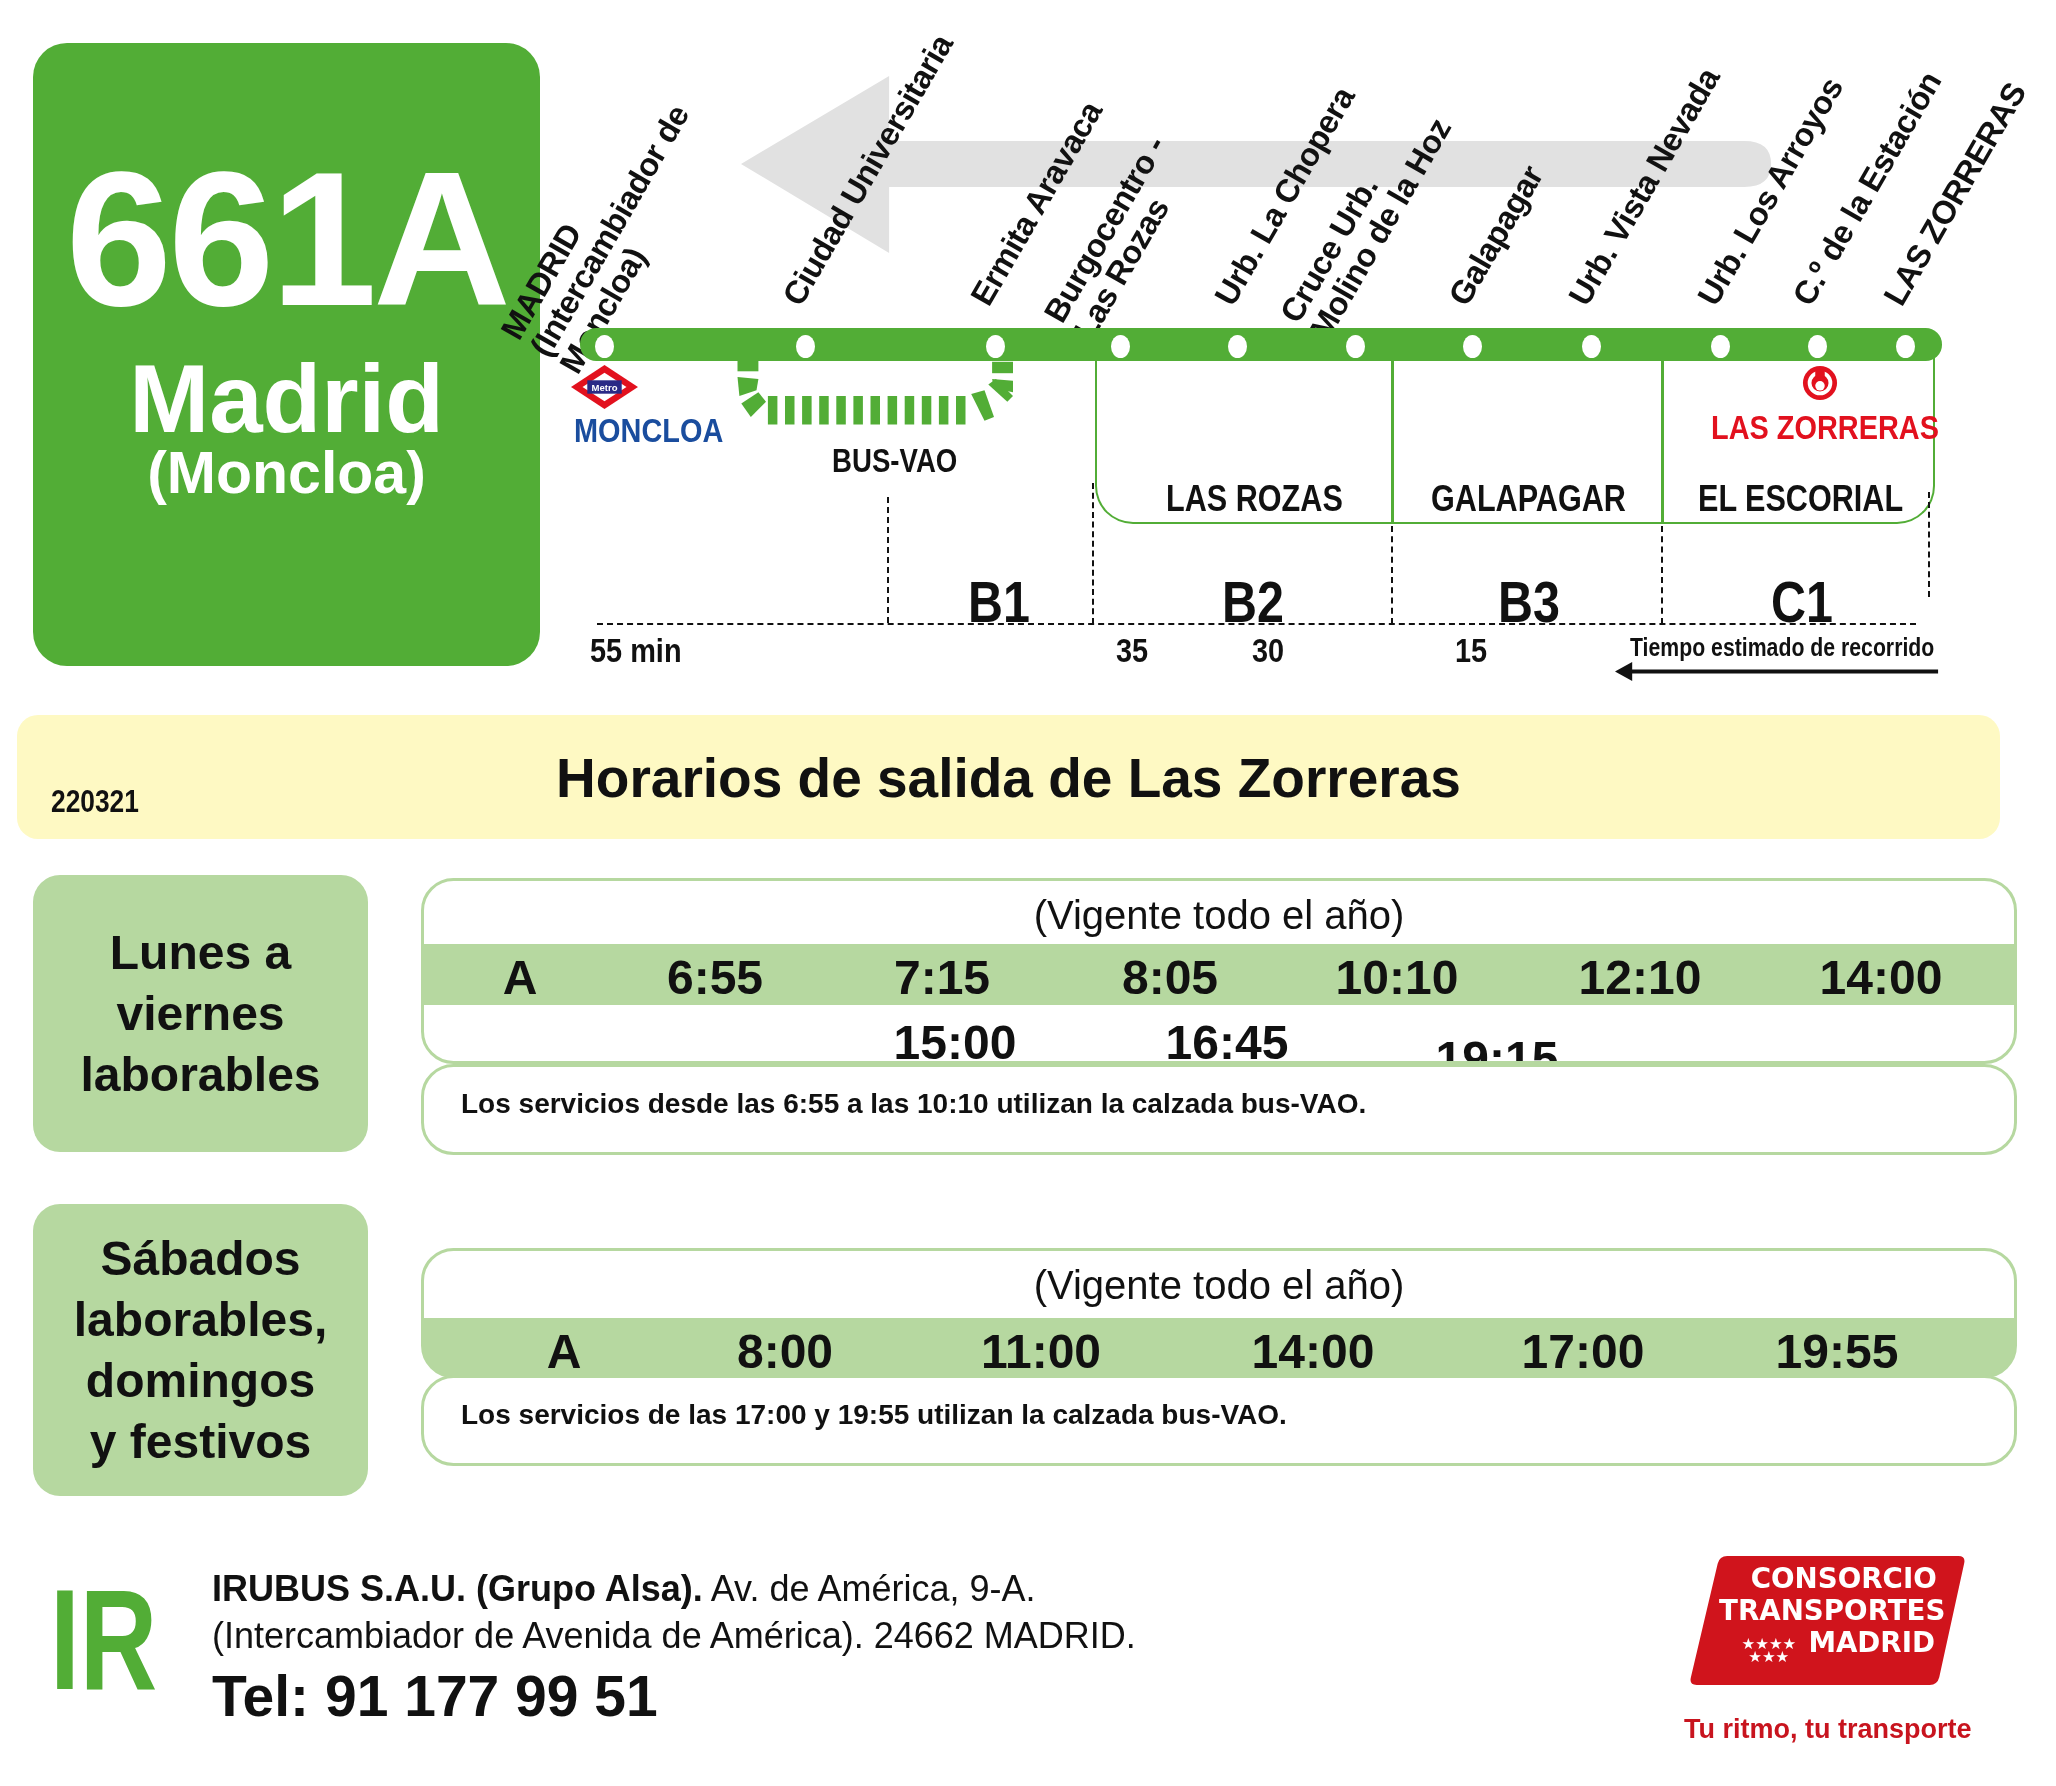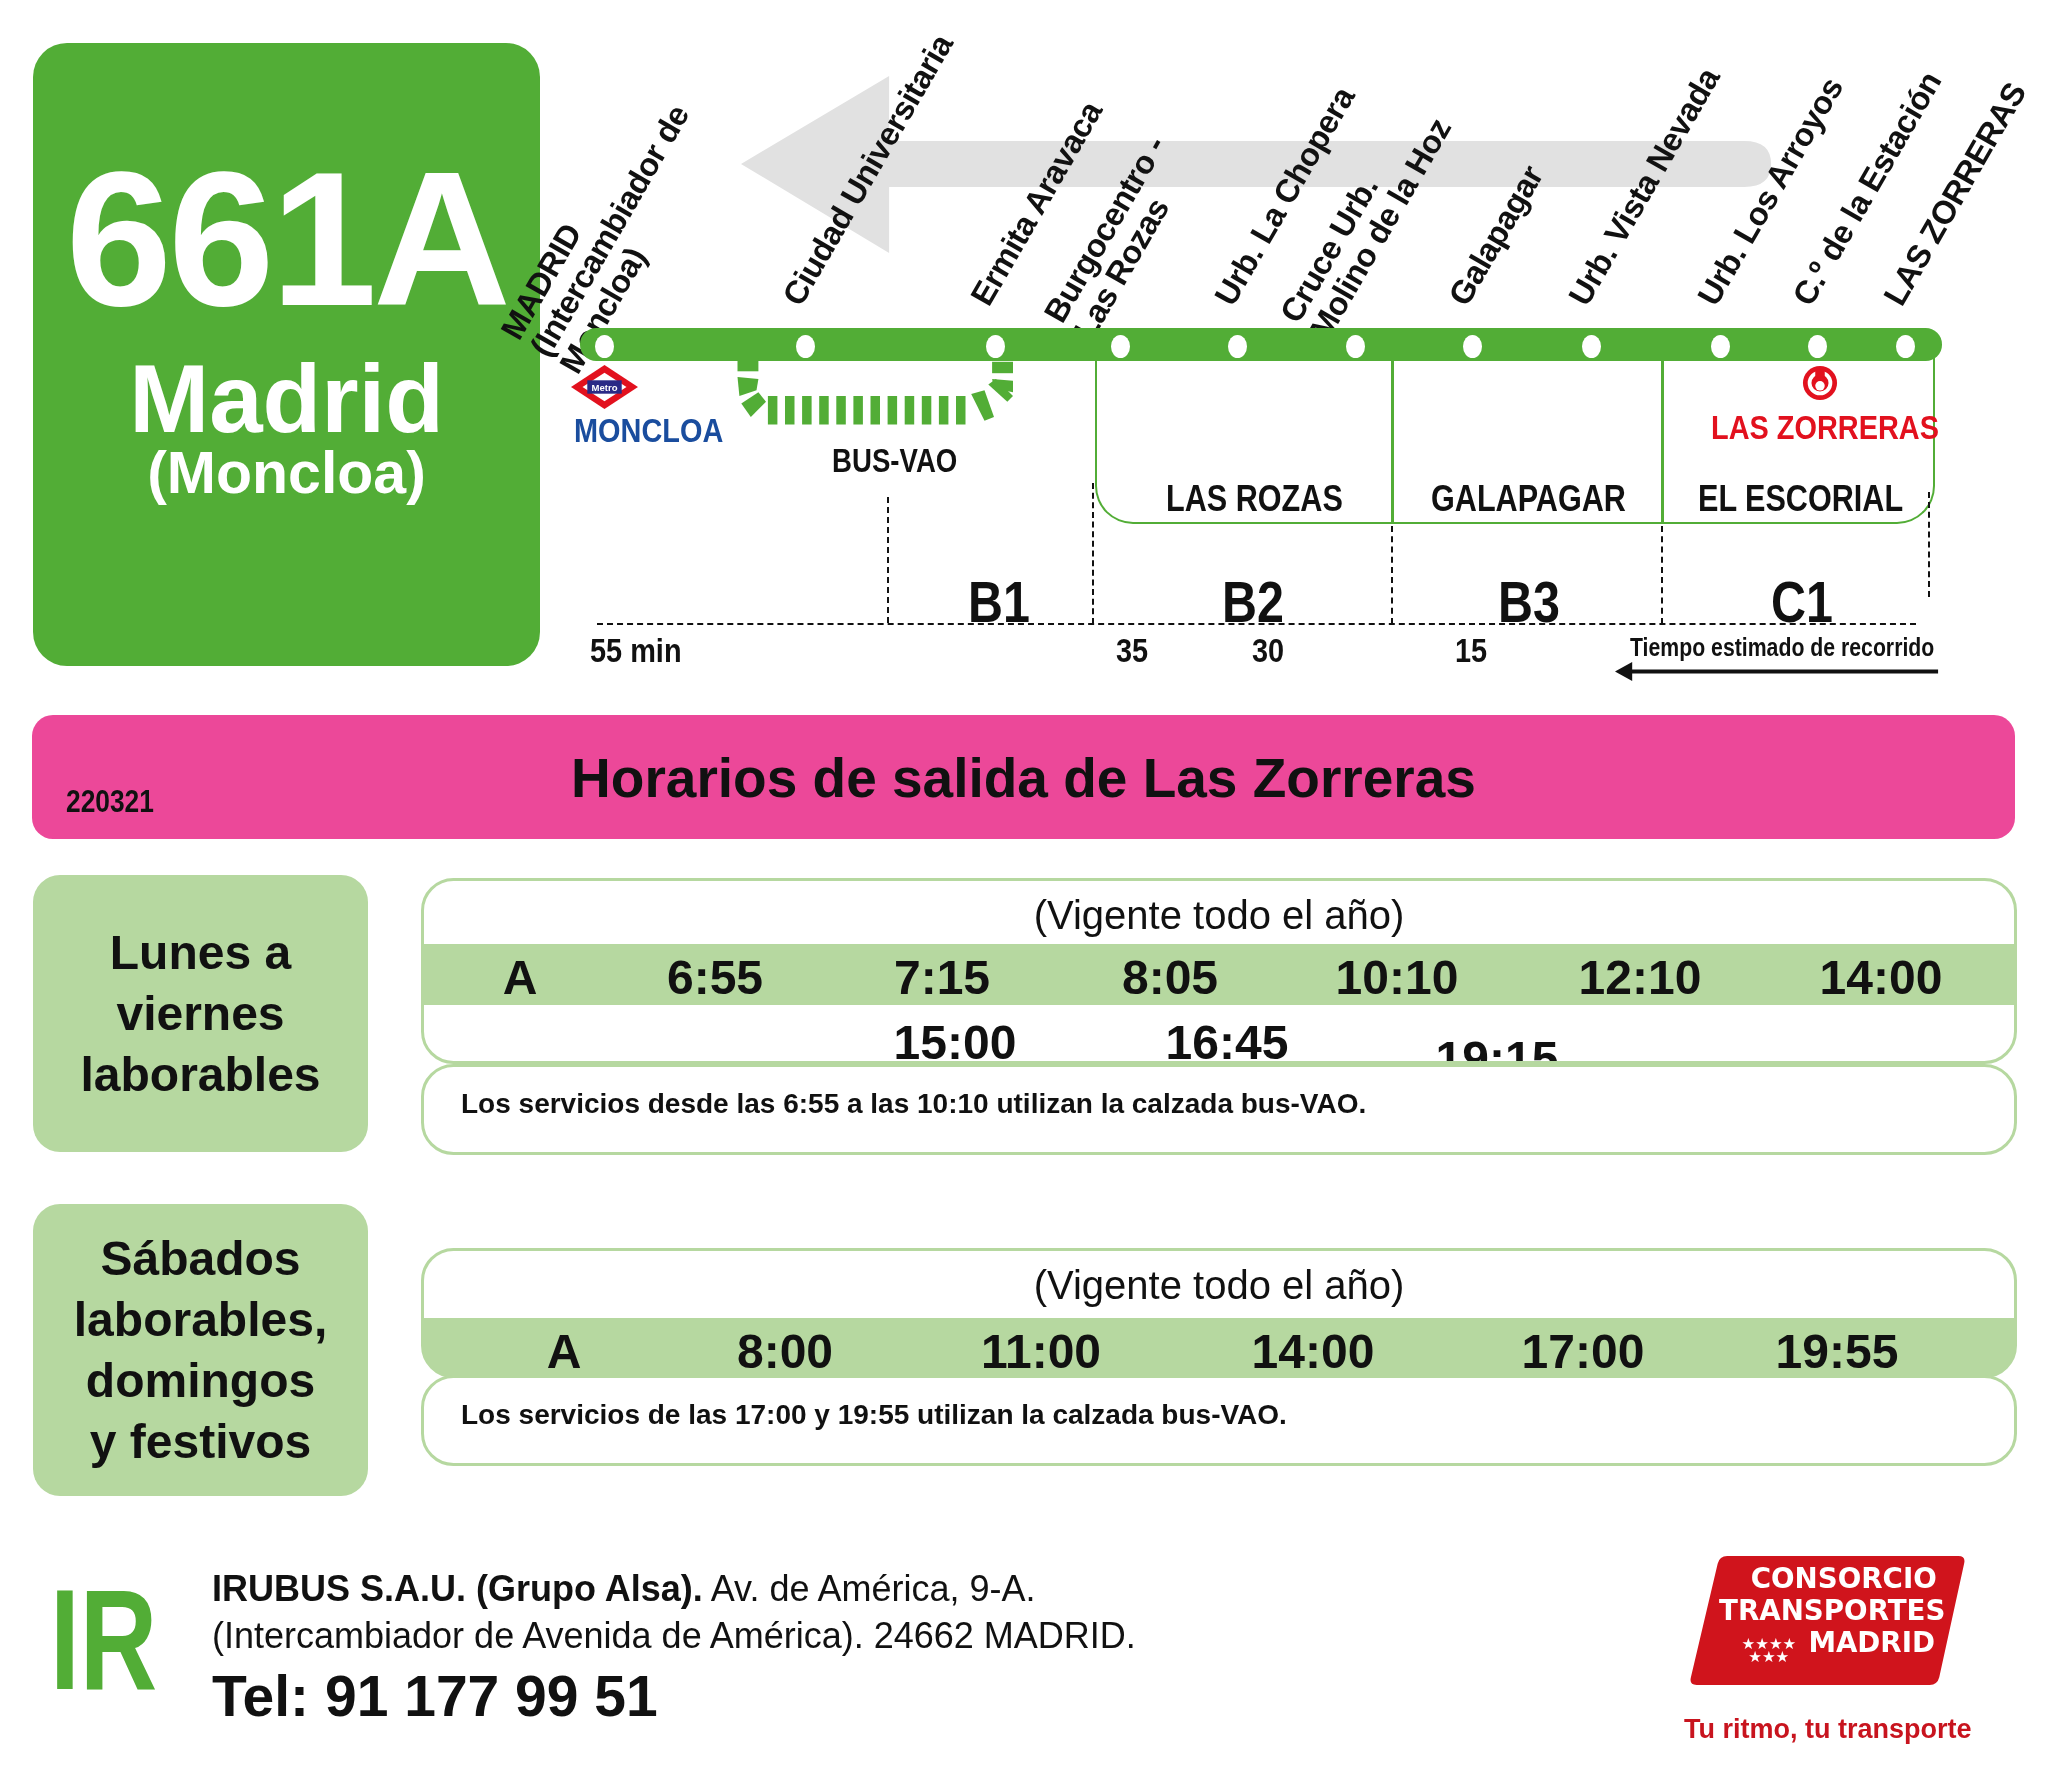--- a/index.html
+++ b/index.html
@@ -41,21 +41,21 @@
   #metro-icon { left:571px; top:365px; width:67px; height:44px; }
   #moncloa-label { left:574px; top:411px; font-size:34px; font-weight:bold; color:#1a4d9e; transform:scaleX(0.85); transform-origin:left top; }
   #busvao-graphic { left:660px; top:358px; width:421px; height:76px; }
   #busvao-label { left:832px; top:443px; font-size:32.5px; font-weight:bold; transform:scaleX(0.85); transform-origin:left top; }
   #zorreras-icon { left:1802px; top:365px; width:36px; height:36px; }
   #zorreras-label { left:1711px; top:408px; font-size:34px; font-weight:bold; color:#e2111e; transform:scaleX(0.85); transform-origin:left top; white-space:nowrap; }
   #tiempo-label { left:1630px; top:633px; font-size:25px; font-weight:bold; transform:scaleX(0.85); transform-origin:left top; white-space:nowrap; }
   #tiempo-arrow { left:1615px; top:660px; width:325px; height:23px; }
 
   
-  #sched-header { left:32px; top:715px; width:1983px; height:124px; background:#ec4899; border-radius:21px; }
+  #sched-header { left:17px; top:715px; width:1983px; height:124px; background:#fef9c3; border-radius:21px; }
   #sched-code { position:absolute; left:34px; top:69px; font-size:31px; font-weight:bold; transform:scaleX(0.85); transform-origin:left top; }
   #sched-title { position:absolute; left:0; right:0; top:31px; text-align:center; font-size:55px; font-weight:bold; }
 
   
   .day-tag { position:absolute; left:33px; width:335px; background:#b6d8a0; border-radius:27px;
              display:flex; align-items:center; justify-content:center; text-align:center; font-weight:bold; font-size:48px; line-height:61px; }
   .sched-panel { position:absolute; left:421px; width:1596px; border:3.8px solid #b6d8a0; border-radius:32.5px; background:#fff; overflow:hidden; box-sizing:border-box; }
   .vigente { position:absolute; left:0; right:0; text-align:center; font-size:40px; }
   .band { position:absolute; left:0; right:0; background:#b6d8a0; }
   .tcell { position:absolute; font-size:48px; font-weight:bold; transform:translateX(-50%); white-space:nowrap; }

